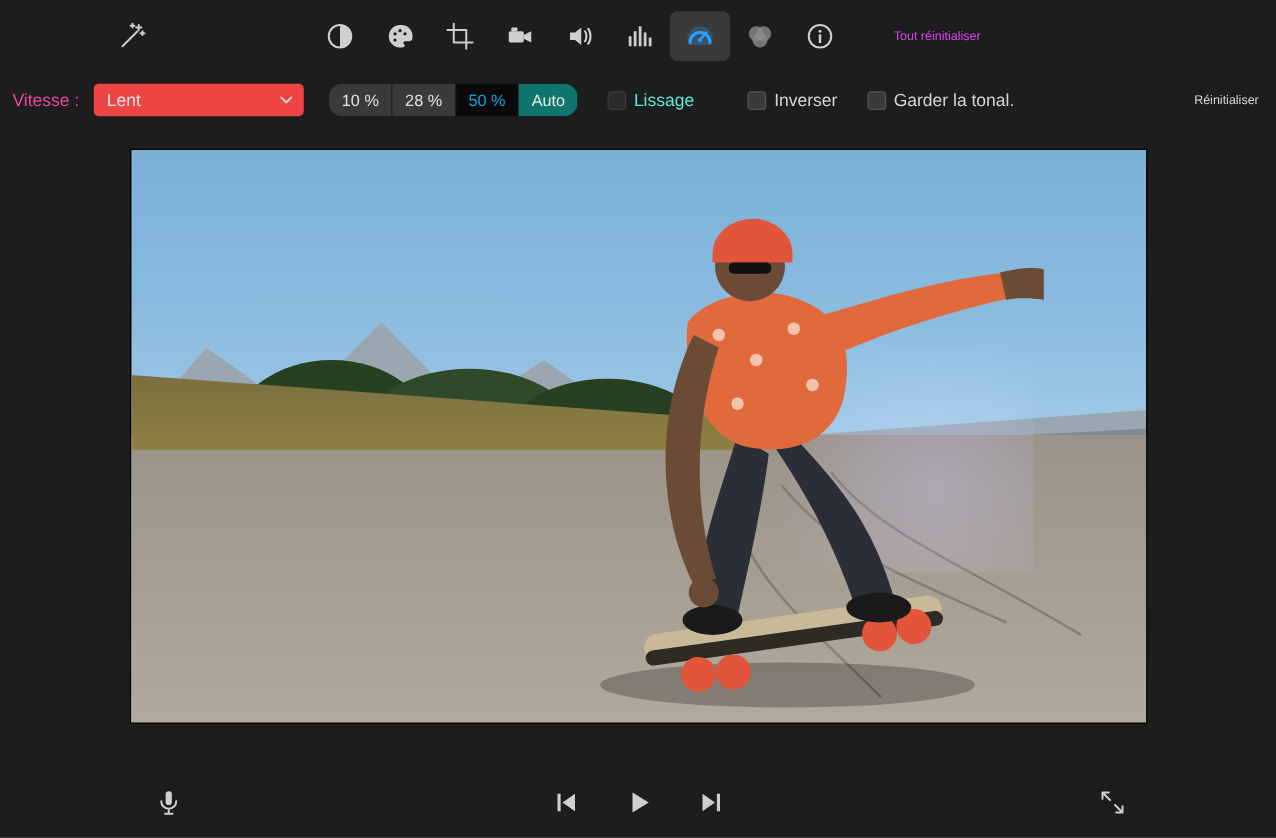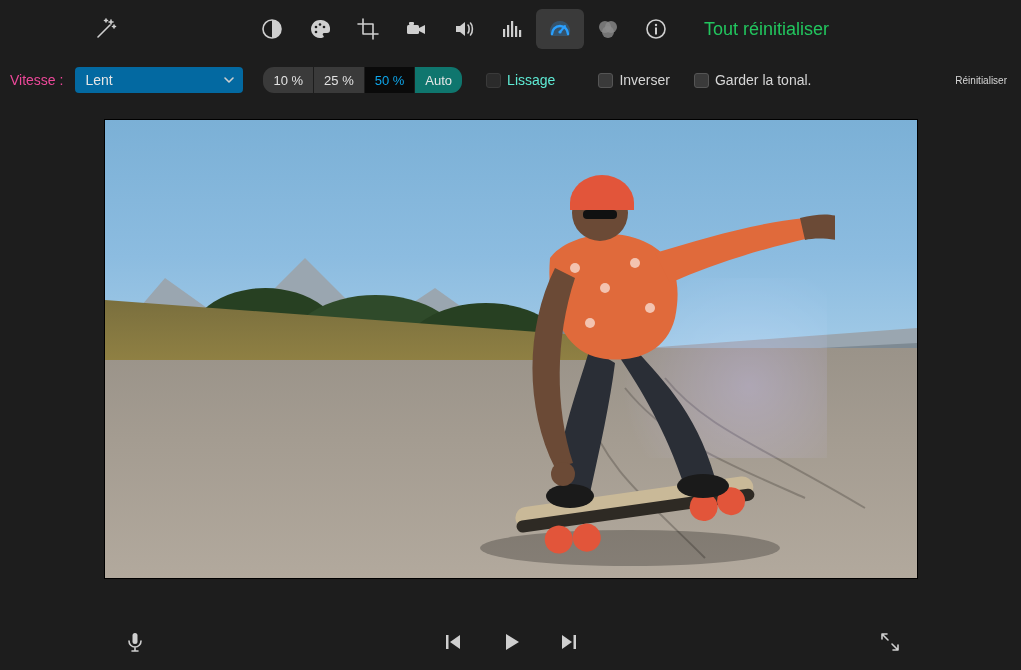--- a/index.html
+++ b/index.html
@@ -4,26 +4,26 @@
 <style>
   * { box-sizing: border-box; margin: 0; padding: 0; }
   html, body { width: 1021px; height: 670px; background: #1d1d1d; font-family: -apple-system, "Helvetica Neue", Arial, sans-serif; color: #cfcfcf; overflow: hidden; }
   .app { width: 1021px; height: 670px; display: flex; flex-direction: column; background: #1d1d1d; }
 
   
   .toolbar { height: 58px; display: flex; align-items: center; padding: 0 18px; gap: 0; }
   .tool-slot { width: 48px; height: 40px; display: flex; align-items: center; justify-content: center; border-radius: 6px; }
   .tool-slot svg { width: 24px; height: 24px; }
   .tool-slot.active { background: #3a3a3a; }
-  .toolbar .reset-all { margin-left: 24px; font-size: 18px; color: #22c55e; cursor: pointer; }
+  .toolbar .reset-all { margin-left: 35px; font-size: 10px; color: #d946ef; cursor: pointer; }
 
   
   .speedbar { height: 44px; display: flex; align-items: center; padding: 0 10px; font-size: 14px; gap: 10px; }
   .speedbar .label { color: #ec4899; margin-right: 2px; }
-  .dropdown { position: relative; width: 168px; height: 26px; background: #0369a1; border-radius: 4px; display: flex; align-items: center; padding: 0 10px; color: #e6e6e6; cursor: pointer; }
+  .dropdown { position: relative; width: 168px; height: 26px; background: #ef4444; border-radius: 4px; display: flex; align-items: center; padding: 0 10px; color: #e6e6e6; cursor: pointer; }
   .dropdown .chev { position: absolute; right: 8px; top: 50%; transform: translateY(-50%); }
   .seg { display: flex; height: 26px; border-radius: 4px; overflow: hidden; }
   .seg button { background: #3a3a3a; color: #e2e2e2; border: none; border-right: 1px solid #1d1d1d; padding: 0 10px; font-size: 13px; height: 26px; cursor: pointer; font-family: inherit; }
   .seg button:last-child { border-right: none; }
   .seg button.sel { background: #0a0a0a; color: #0ea5e9; text-align: right; }
   .seg button.auto { background: #0f766e; color: #e6e6e6; }
   .check { display: flex; align-items: center; gap: 6px; color: #d6d6d6; }
   .check.disabled { color: #5eead4; }
   .check .box { width: 15px; height: 15px; border-radius: 3px; background: #3a3a3a; border: 1px solid #555; }
   .check.disabled .box { background: #2b2b2b; border-color: #3a3a3a; }
@@ -149,21 +149,21 @@
 
     <div class="dropdown">
       <span>Lent</span>
       <svg class="chev" width="12" height="12" viewBox="0 0 12 12">
           <path d="M2 4 L6 8 L10 4" class="icon-stroke"></path>
         </svg>
     </div>
 
     <div class="seg" style="margin-left:10px;border-radius:11px;">
       <button>10 %</button>
-      <button>25 %</button>
+      <button>28 %</button>
       <button class="sel">50 %</button>
       <button class="auto">Auto</button>
     </div>
 
     <div class="check disabled" style="margin-left:14px;">
       <span class="box"></span>
       <span>Lissage</span>
     </div>
 
     <div class="check" style="margin-left:14px;padding-left:19px;">

